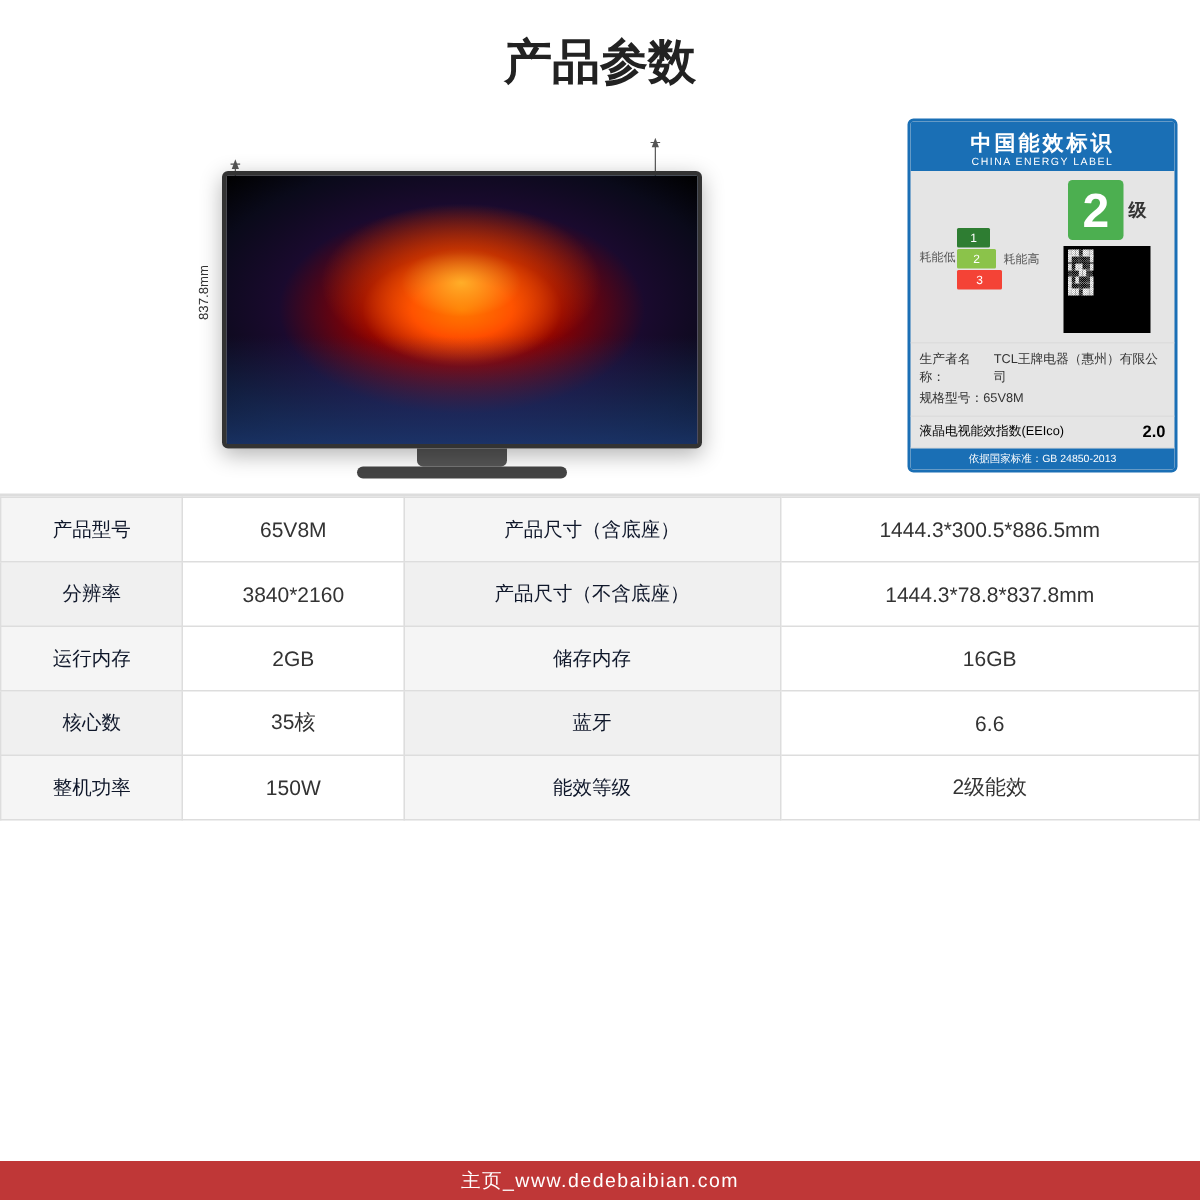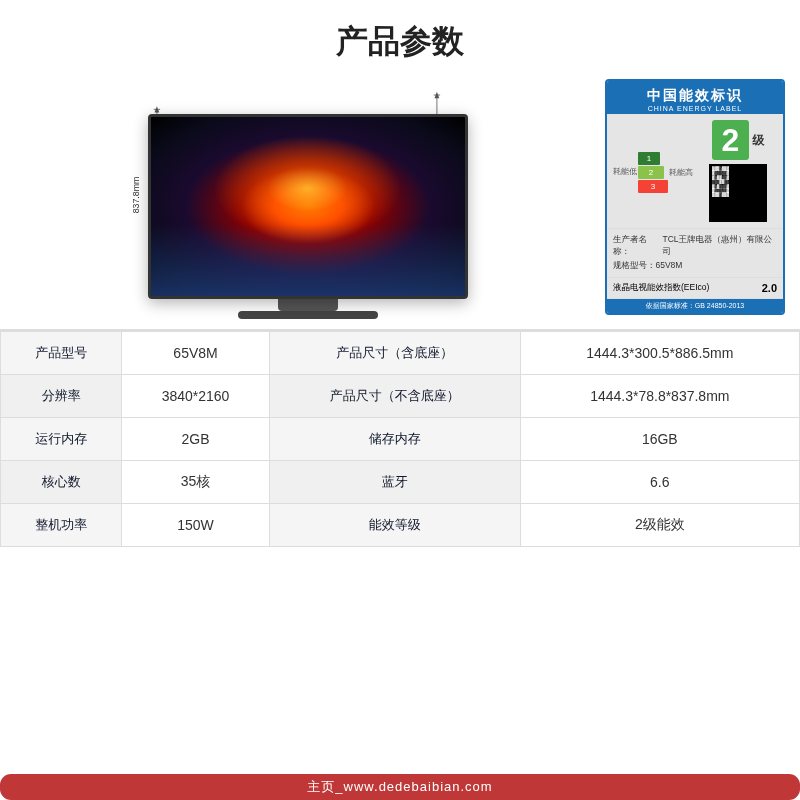--- a/index.html
+++ b/index.html
@@ -164,21 +164,20 @@
       bottom: 0;
       left: 0;
       right: 0;
       background: rgba(180,20,20,0.85);
       color: #fff;
       font-size: 13px;
       text-align: center;
       padding: 4px 0;
       letter-spacing: 1px;
       z-index: 10;
-      border-radius: 11px;
     }
 
     
     .top-section {
       display: flex;
       flex-direction: row;
       align-items: flex-start;
       padding: 0 15px;
       gap: 15px;
       margin-bottom: 10px;

